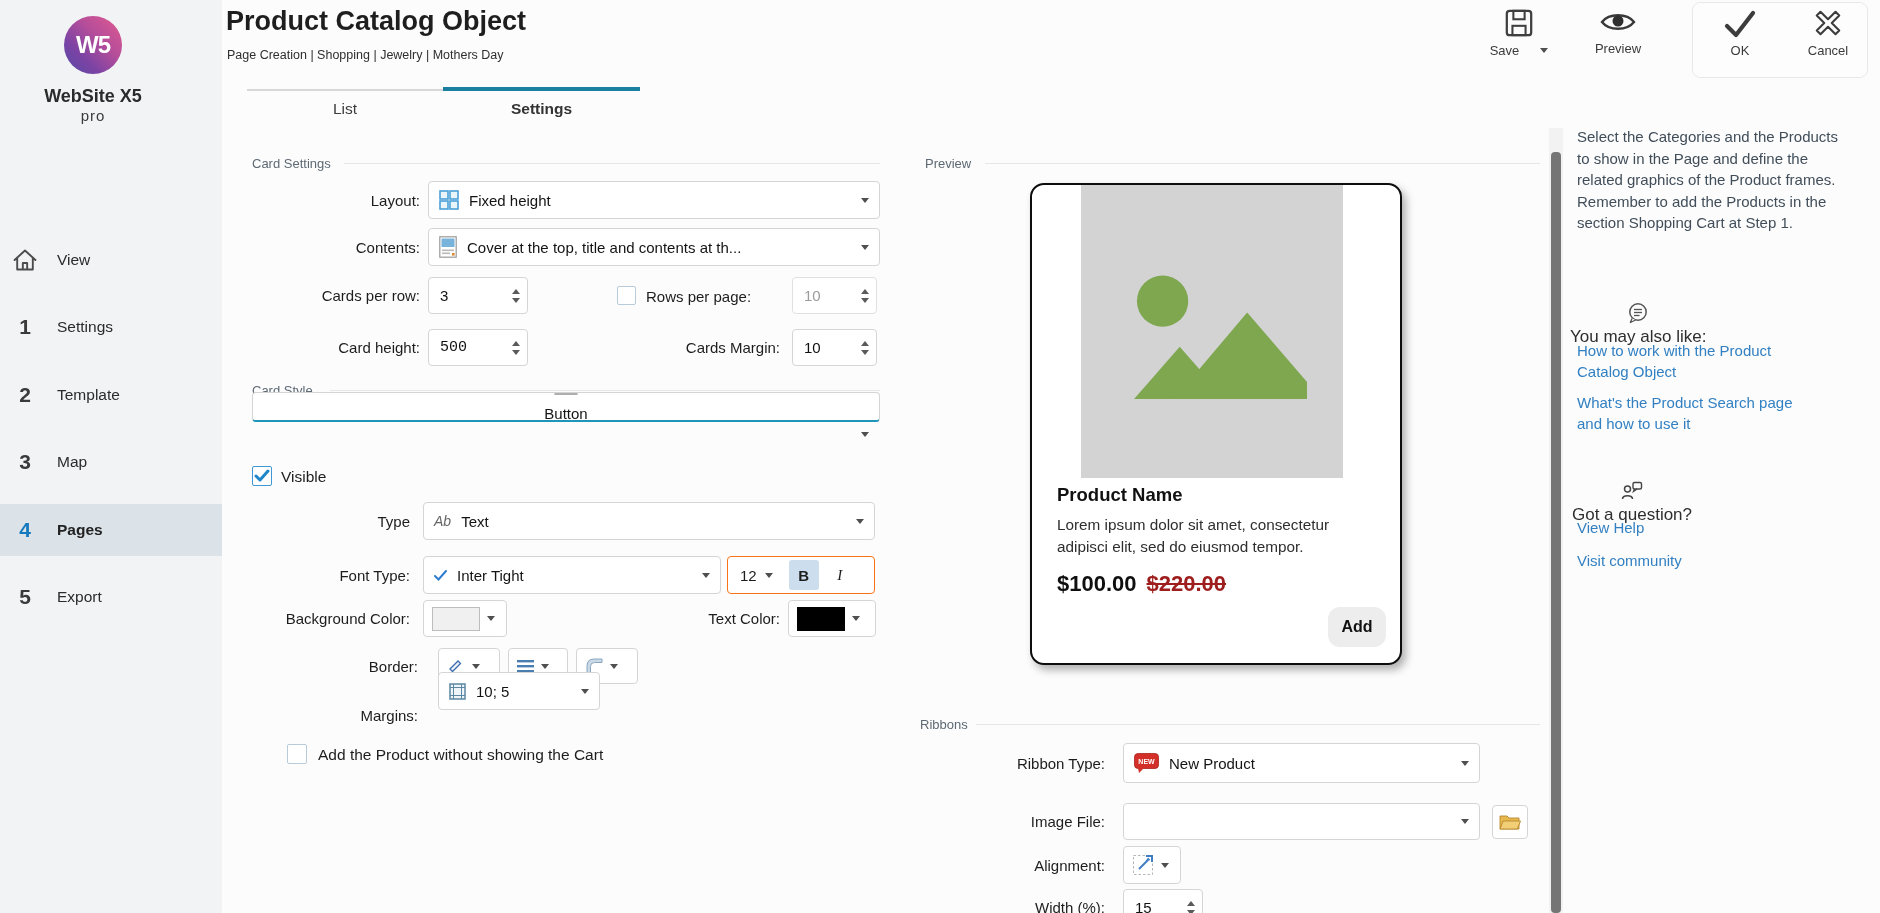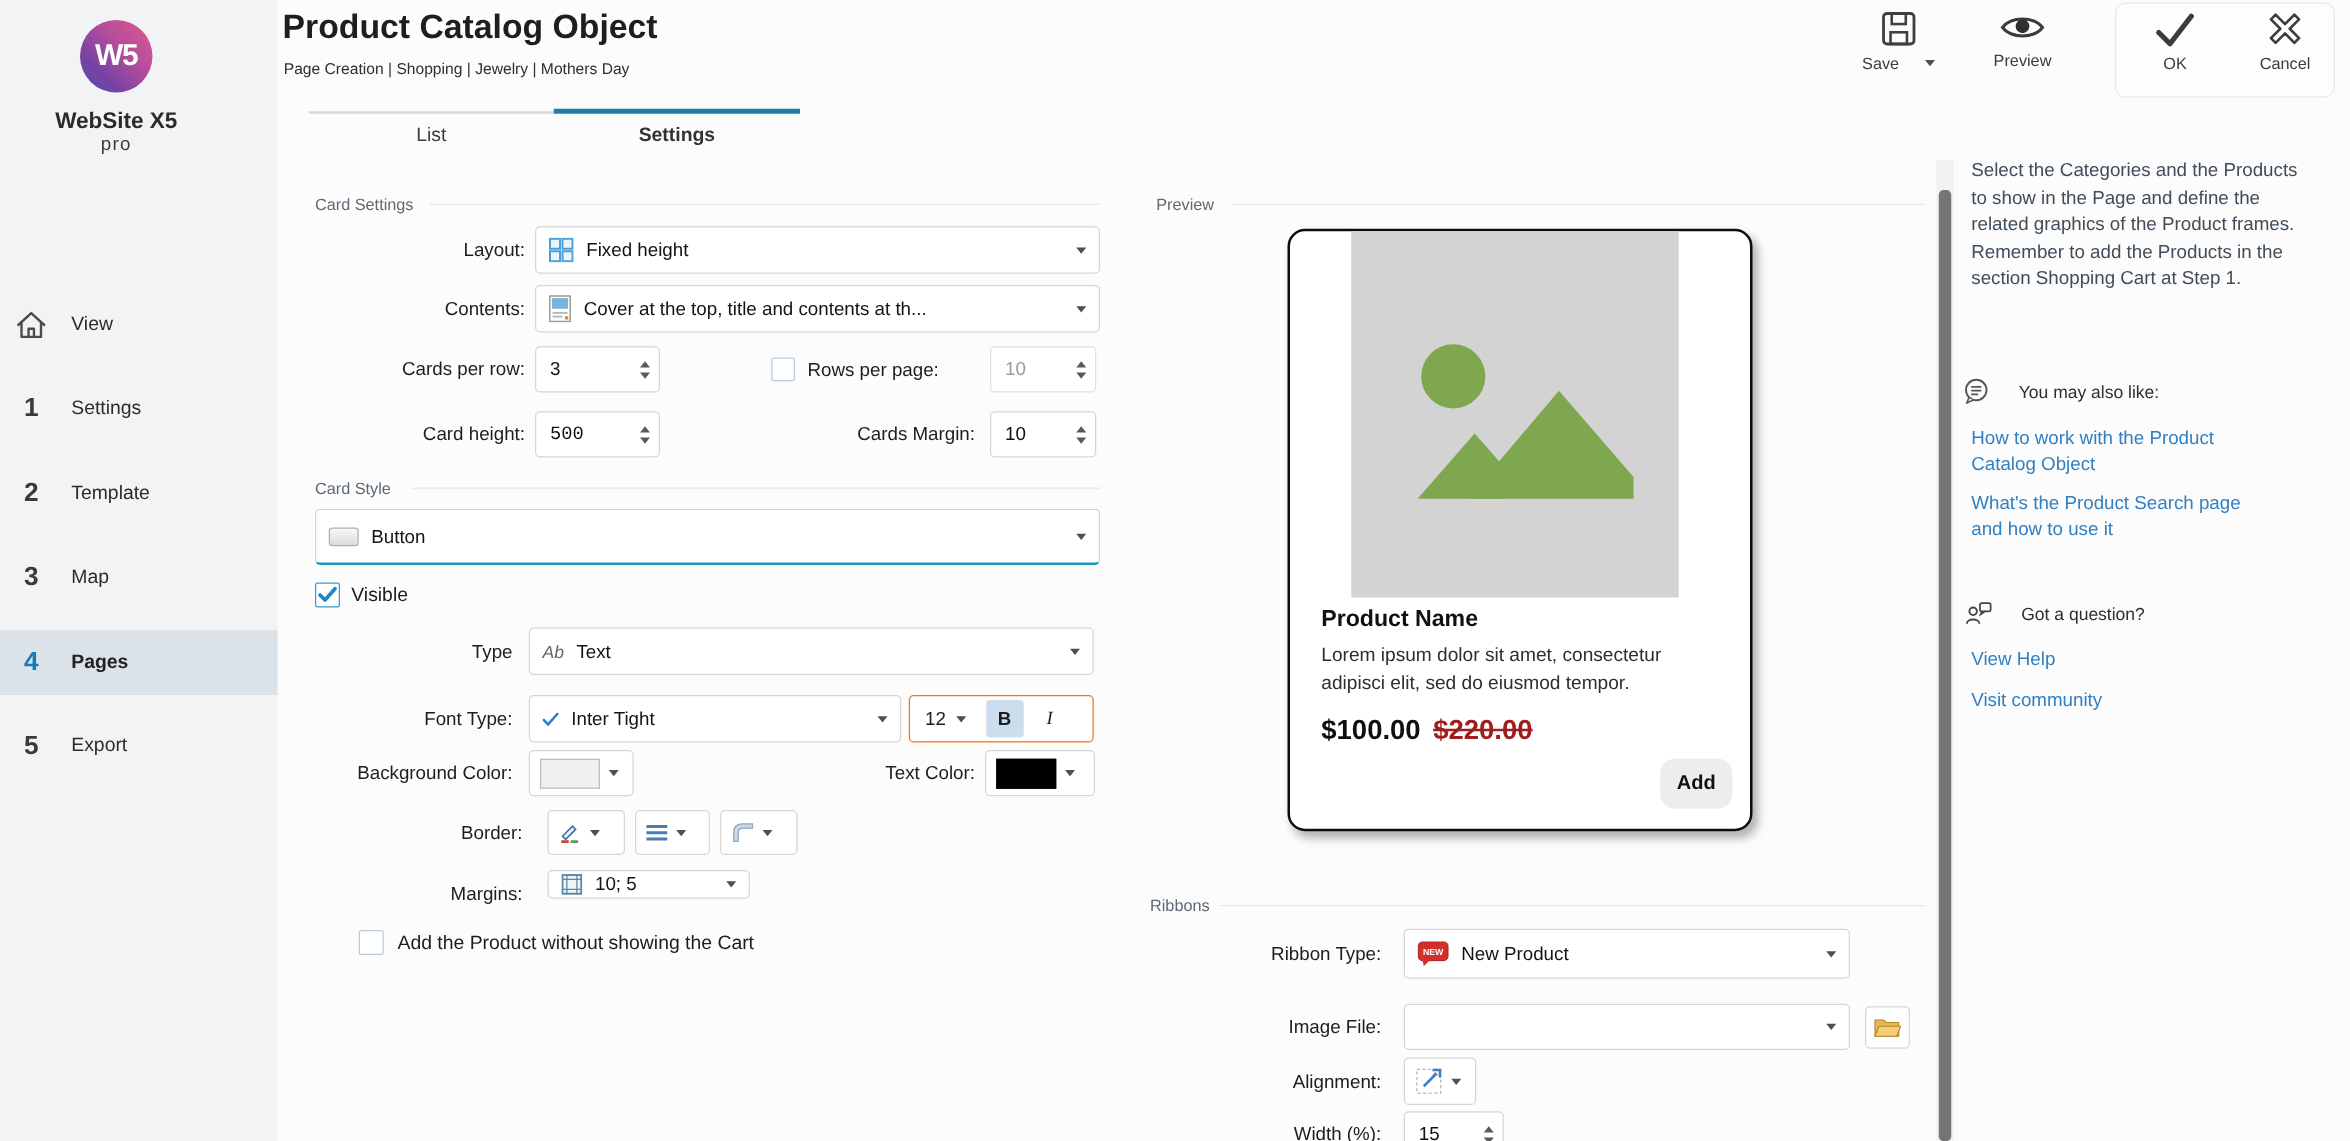--- a/index.html
+++ b/index.html
@@ -59,21 +59,21 @@
   .pimg{position:absolute;left:49px;top:0px;width:262px;height:293px;background:#d3d3d3;display:flex;align-items:center;justify-content:center;}
   .pname{position:absolute;left:25px;top:299px;font-size:18.5px;font-weight:bold;color:#111;}
   .pdesc{position:absolute;left:25px;top:329px;width:320px;font-size:15.3px;color:#2e2e2e;line-height:1.45;}
   .pprice{position:absolute;left:25px;top:386px;font-size:22px;font-weight:bold;color:#0f0f0f;}
   .poldprice{font-size:22px;font-weight:bold;color:#9e1d1d;text-decoration:line-through;margin-left:10px;}
   .paddbtn{position:absolute;right:14px;bottom:16px;width:58px;height:40px;background:#ededed;border-radius:12px;
       display:flex;align-items:center;justify-content:center;font-size:16px;font-weight:bold;color:#111;cursor:pointer;}
   
   .helpdesc{position:absolute;left:1577px;top:126px;width:274px;font-size:15px;color:#414e5a;line-height:21.5px;}
   .link{position:absolute;color:#3280c2;font-size:15px;line-height:21px;cursor:pointer;}
-  .panelrow{position:absolute;display:flex;align-items:center;gap:23px;font-size:14px;color:#2e2e2e;}
+  .panelrow{position:absolute;display:flex;align-items:center;gap:3px;font-size:17px;color:#2e2e2e;flex-direction:column;}
   
   .sb-track{position:absolute;left:1549px;top:128px;width:14px;height:785px;background:#f2f2f2;}
   .sb-thumb{position:absolute;left:1551px;top:152px;width:10px;height:761px;background:#757575;border-radius:4px;cursor:pointer;}
   svg{display:block;}
 </style>
 </head>
 <body>
 
 <div class="sidebar">
   <div class="logo-circle">
@@ -225,21 +225,21 @@
   <span>10</span>
   <span class="spinarrows">
       <span class="tri-up"></span>
       <span class="tri-down"></span>
     </span>
 </div>
 
 <div class="grouplbl" style="left:252px;top:383px;">Card Style</div>
 <div class="grule" style="left:330px;top:390px;width:550px;"></div>
 
-<div class="dd teal-underline" style="left:252px;top:407px;width:628px;height:45px;">
+<div class="dd teal-underline" style="left:252px;top:392px;width:628px;height:30px;flex-direction:column;">
   <span style="width:22px;height:13px;background:linear-gradient(#f7f7f7,#dcdcdc);border:1px solid #aeaeae;border-radius:3px;"></span>
   <span>Button</span>
   <span class="caret mla"></span>
 </div>
 
 <div class="cb checked" style="left:252px;top:466px;width:20px;height:20px;">
   <svg width="16" height="14" viewBox="0 0 16 14" style="margin:2px 0 0 1px;">
       <polyline points="2,7 6,11 14,2" fill="none" stroke="#1f86c9" stroke-width="3" stroke-linecap="round" stroke-linejoin="round"></polyline>
     </svg>
 </div>
@@ -304,21 +304,21 @@
 <div class="minibtn" style="left:576px;top:648px;width:62px;height:36px;">
   <span>
     <svg width="18" height="18" viewBox="0 0 18 18">
         <path d="M2 16 L2 9 Q2 2 9 2 L17 2 L17 5.5 L9.5 5.5 Q5.5 5.5 5.5 9.5 L5.5 16 Z" fill="#c9d9e8" stroke="#8aa6bf" stroke-width="1"></path>
       </svg>
   </span>
   <span class="caret"></span>
 </div>
 
 <div class="lblbox" style="left:230px;top:696px;width:188px;height:38px;">Margins:</div>
-<div class="dd" style="left:438px;top:696px;width:162px;height:23px;">
+<div class="dd" style="left:438px;top:672px;width:162px;height:38px;">
   <span>
     <svg width="17" height="17" viewBox="0 0 17 17">
         <rect x="1" y="1" width="15" height="15" fill="#eef4f8" stroke="#5c87a3" stroke-width="1.5"></rect>
         <line x1="4.5" y1="1" x2="4.5" y2="16" stroke="#5c87a3" stroke-width="1"></line>
         <line x1="12.5" y1="1" x2="12.5" y2="16" stroke="#5c87a3" stroke-width="1"></line>
         <line x1="1" y1="4.5" x2="16" y2="4.5" stroke="#5c87a3" stroke-width="1"></line>
         <line x1="1" y1="12.5" x2="16" y2="12.5" stroke="#5c87a3" stroke-width="1"></line>
       </svg>
   </span>
   <span>10; 5</span>

